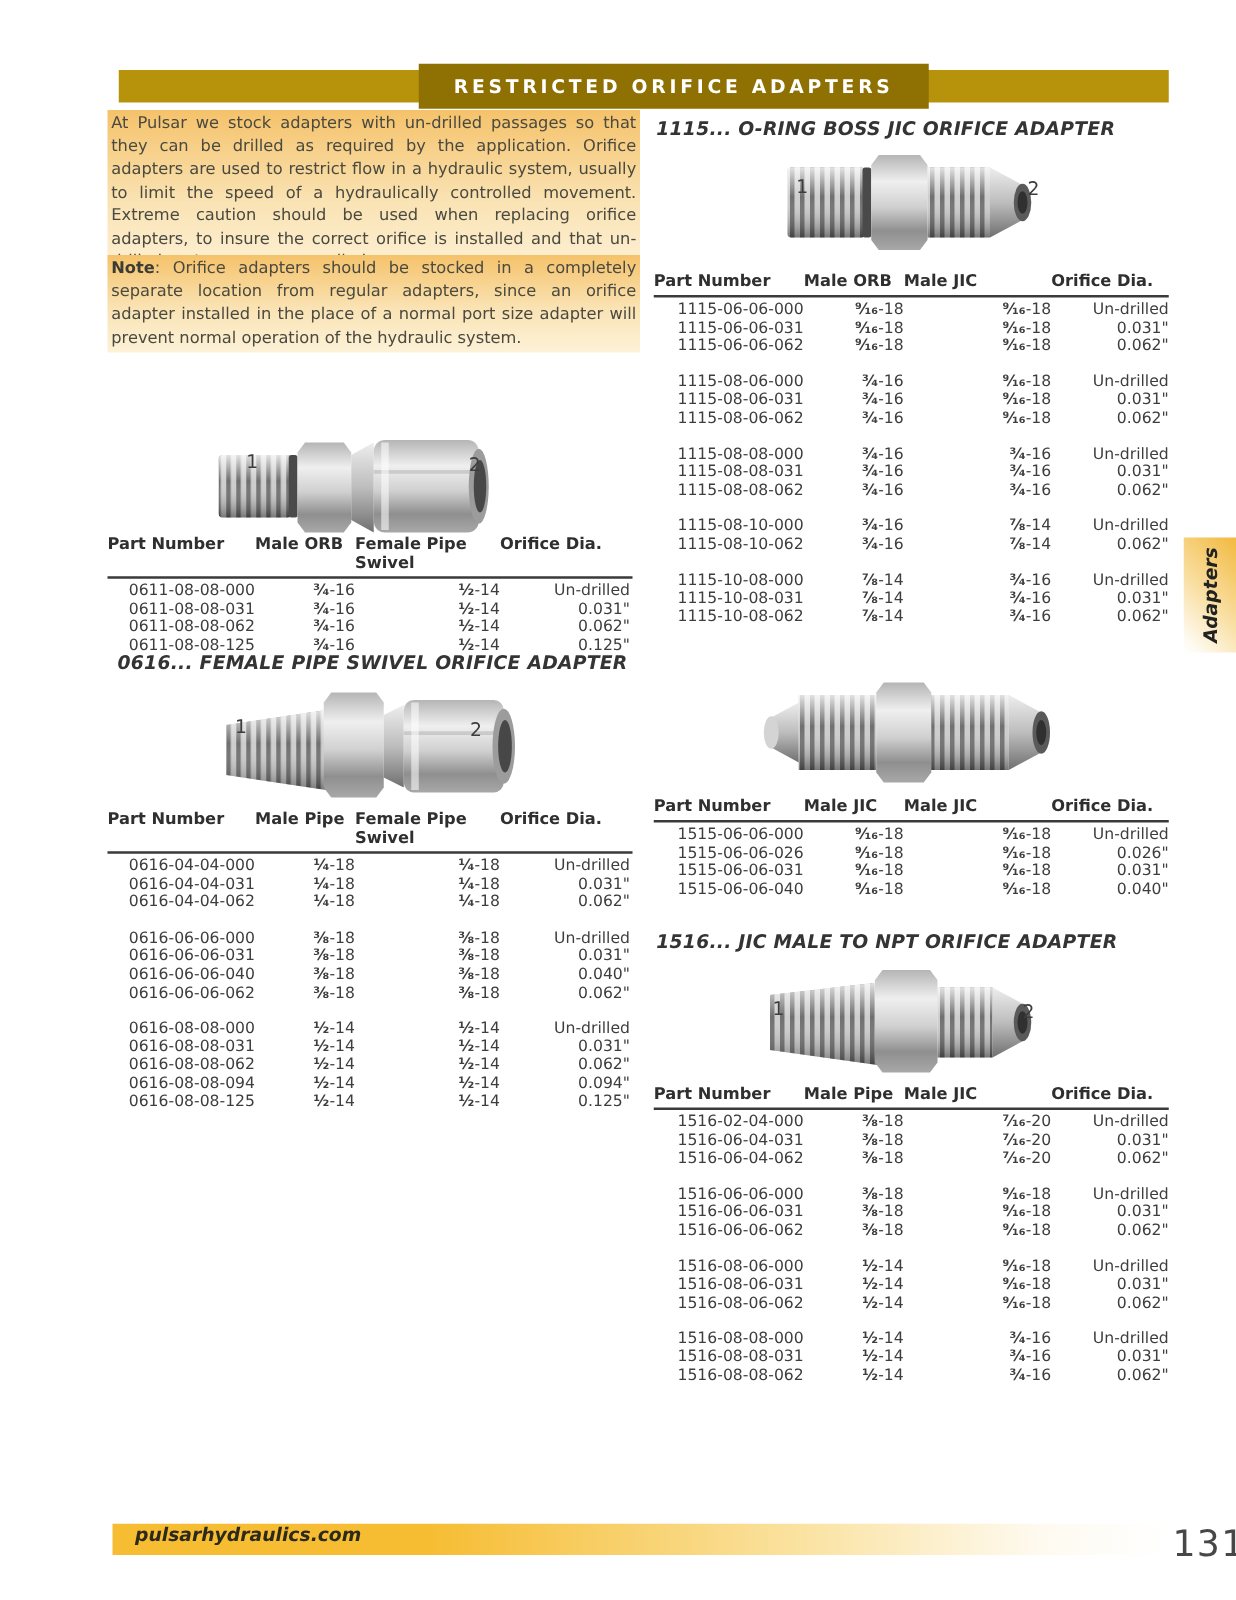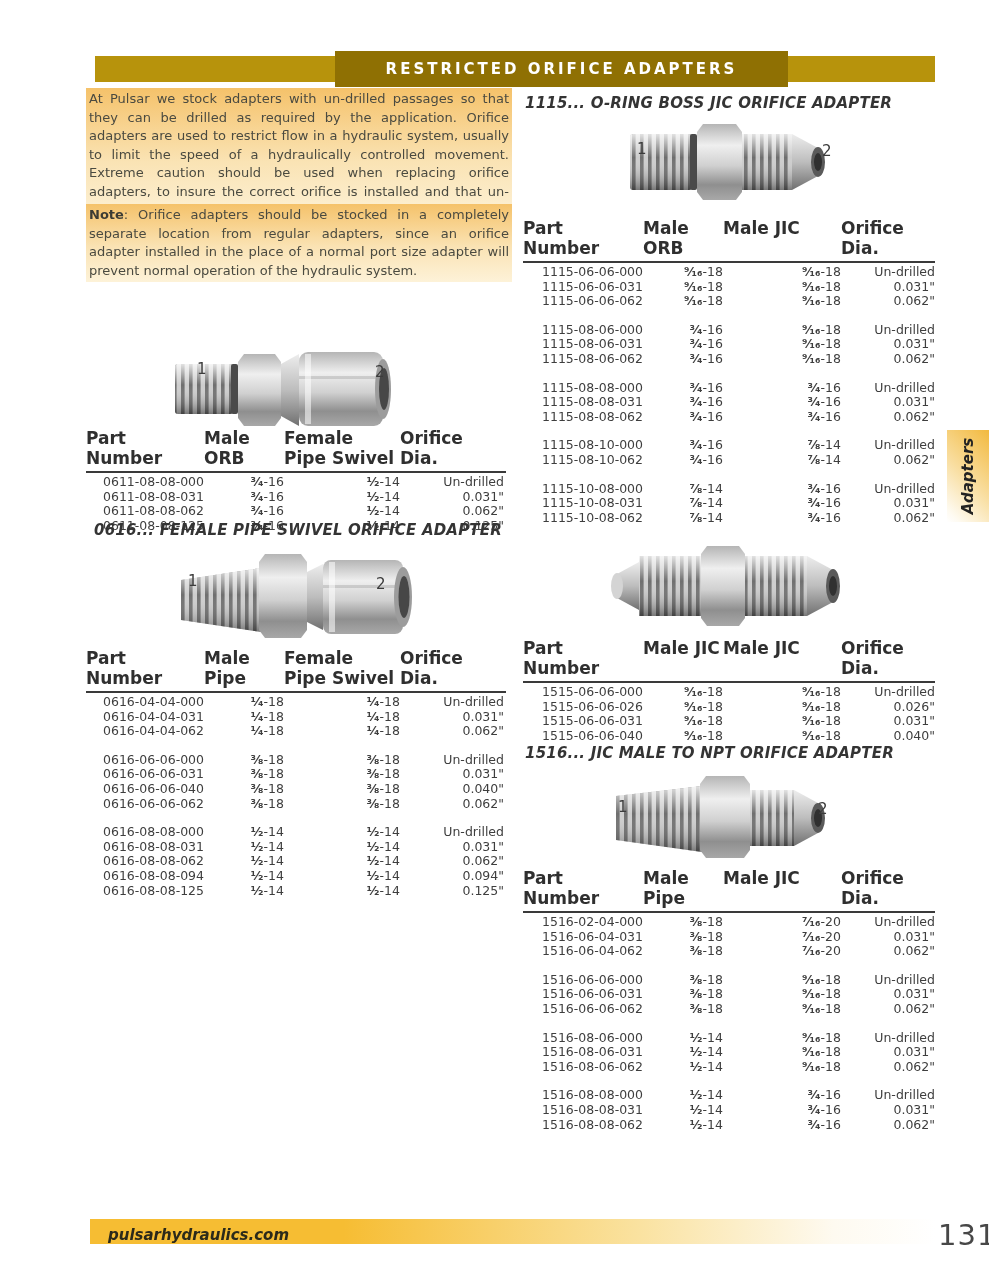--- a/index.html
+++ b/index.html
@@ -1,21 +1,21 @@
 <!DOCTYPE html>
 <html><head>
 <meta charset="utf-8">
 <style>
   html,body{margin:0;padding:0;background:#fff;}
   .page{position:relative;width:989px;height:1280px;background:#fff;overflow:hidden;
         font-family:"DejaVu Sans","Liberation Sans",sans-serif;color:#3c3c3c;}
 
   
   .banner{position:absolute;left:95px;top:56px;width:840px;height:26px;background:#b7930c;}
-  .banner-inner{position:absolute;left:240px;top:-5px;width:453px;height:36px;background:#8f7003;
+  .banner-inner{position:absolute;left:240px;top:-5px;width:408px;height:36px;background:#8f7003;
         display:flex;align-items:center;justify-content:center;}
   .banner-inner span{color:#fff;font-weight:bold;font-size:15px;letter-spacing:3px;white-space:nowrap;}
 
   
   .hl{position:absolute;left:86px;width:420px;text-align:justify;font-size:13px;line-height:18.5px;
       color:#4a4a40;background:linear-gradient(#f5c26a,#fae3b4 55%,#fdf2d8);padding:2px 3px;}
   .intro{top:88px;}
   .note{top:204px;}
   .note b{color:#3c3c34;}
 
@@ -23,40 +23,40 @@
   .sect-h{position:absolute;font-style:italic;font-weight:bold;font-size:15px;color:#343434;
           letter-spacing:.2px;white-space:nowrap;}
 
   
   .figure{position:absolute;}
   .figure .num{position:absolute;font-size:15px;color:#3c3c3c;}
 
   
   .tbl{position:absolute;}
   .thead,.trow{display:grid;grid-template-columns:var(--cols);}
-  .thead{font-weight:bold;font-size:17px;color:#2f2f2f;padding-bottom:3px;
+  .thead{font-weight:bold;font-size:13px;color:#2f2f2f;padding-bottom:3px;
          border-bottom:2px solid #3a3a3a;margin-bottom:2px;}
   .trow{font-size:12.5px;line-height:14.6px;color:#3e3e3e;}
   .trow b{font-weight:bold;}
   .tgroup{margin-bottom:14px;text-align:right;}
   .tgroup:last-child{margin-bottom:0;}
   .tbl-left{--cols:118px 80px 116px 104px;width:420px;}
   .tbl-right{--cols:120px 80px 118px 94px;width:412px;}
 
   
   .side-tab{position:absolute;left:947px;top:430px;width:42px;height:92px;
         background:linear-gradient(225deg,#f2b93e,#f9e0a6 55%,#fefaf0 90%,#fff);
         display:flex;align-items:center;justify-content:center;}
   .side-tab span{transform:rotate(-90deg);font-style:italic;font-weight:bold;font-size:15px;
         color:#222;white-space:nowrap;}
 
   
   .footer-bar{position:absolute;left:90px;top:1219px;width:845px;height:25px;
         background:linear-gradient(to right,#f6bd33 0%,#f6bd33 30%,#fae2a0 65%,#fefaf0 88%,#fff 100%);
-        display:flex;align-items:flex-end;}
+        display:flex;align-items:flex-start;}
   .footer-bar a{font-style:italic;font-weight:bold;font-size:15px;color:#2c2a1a;
         text-decoration:none;margin-left:18px;}
   .page-num{position:absolute;left:938px;top:1218px;width:44px;text-align:right;
         font-size:29px;color:#474747;letter-spacing:1px;}
 </style>
 </head>
 <body>
 
 <svg width="0" height="0" style="position:absolute">
   <defs>

